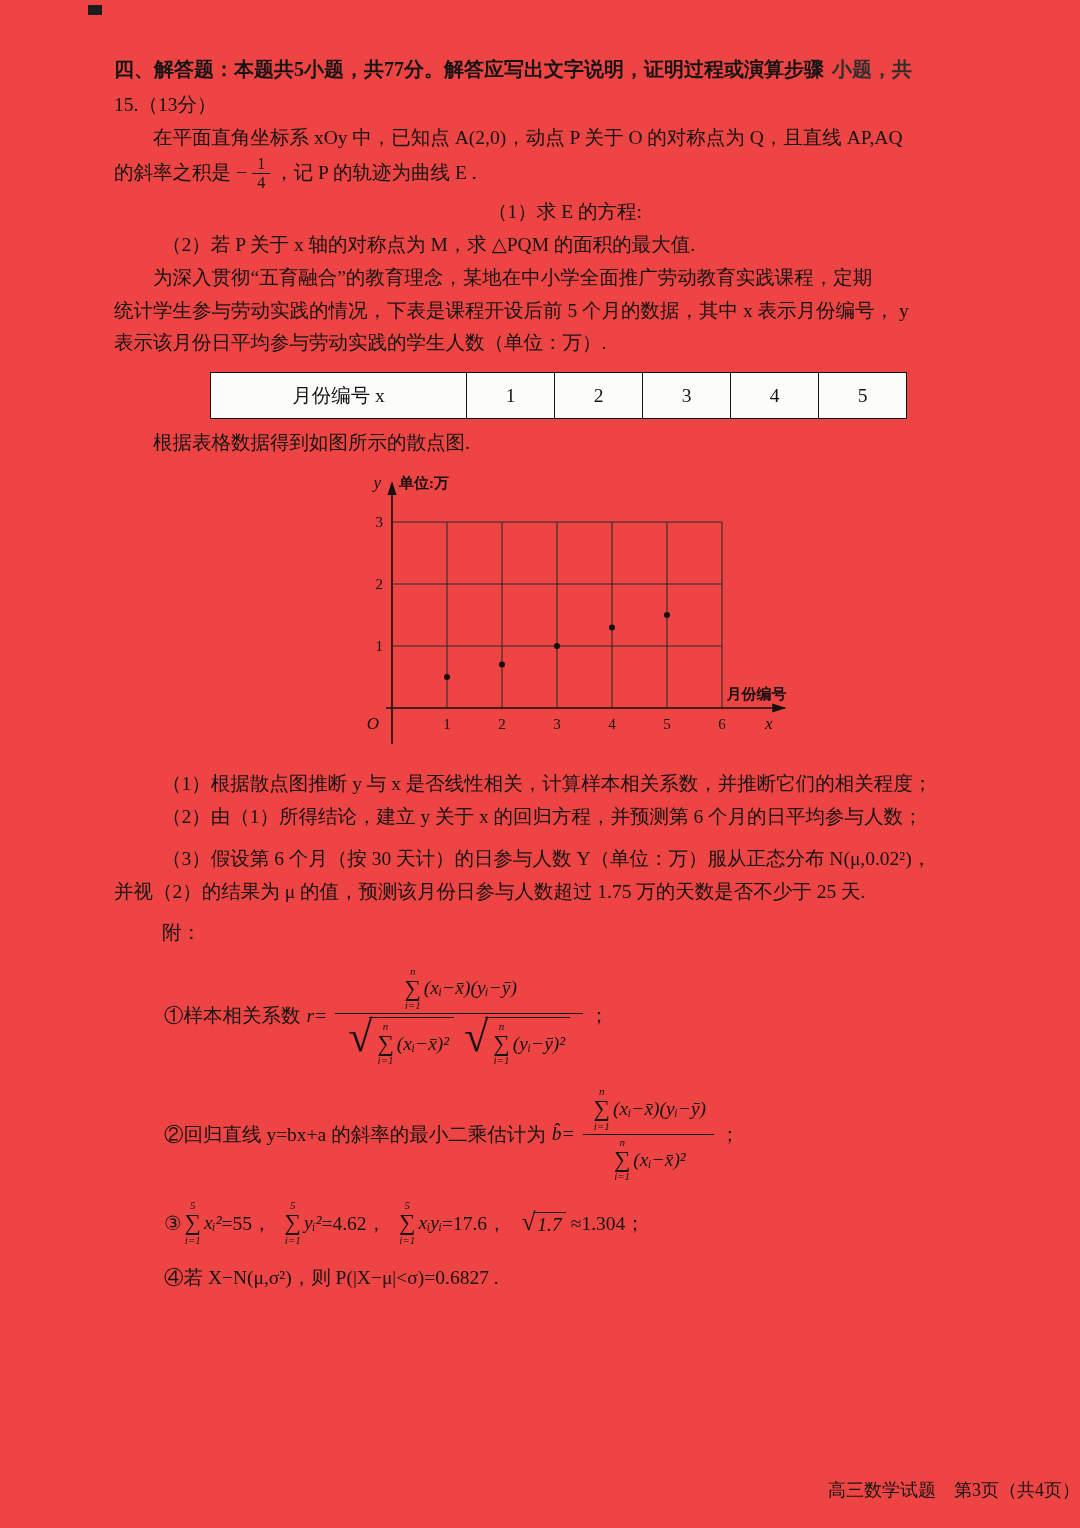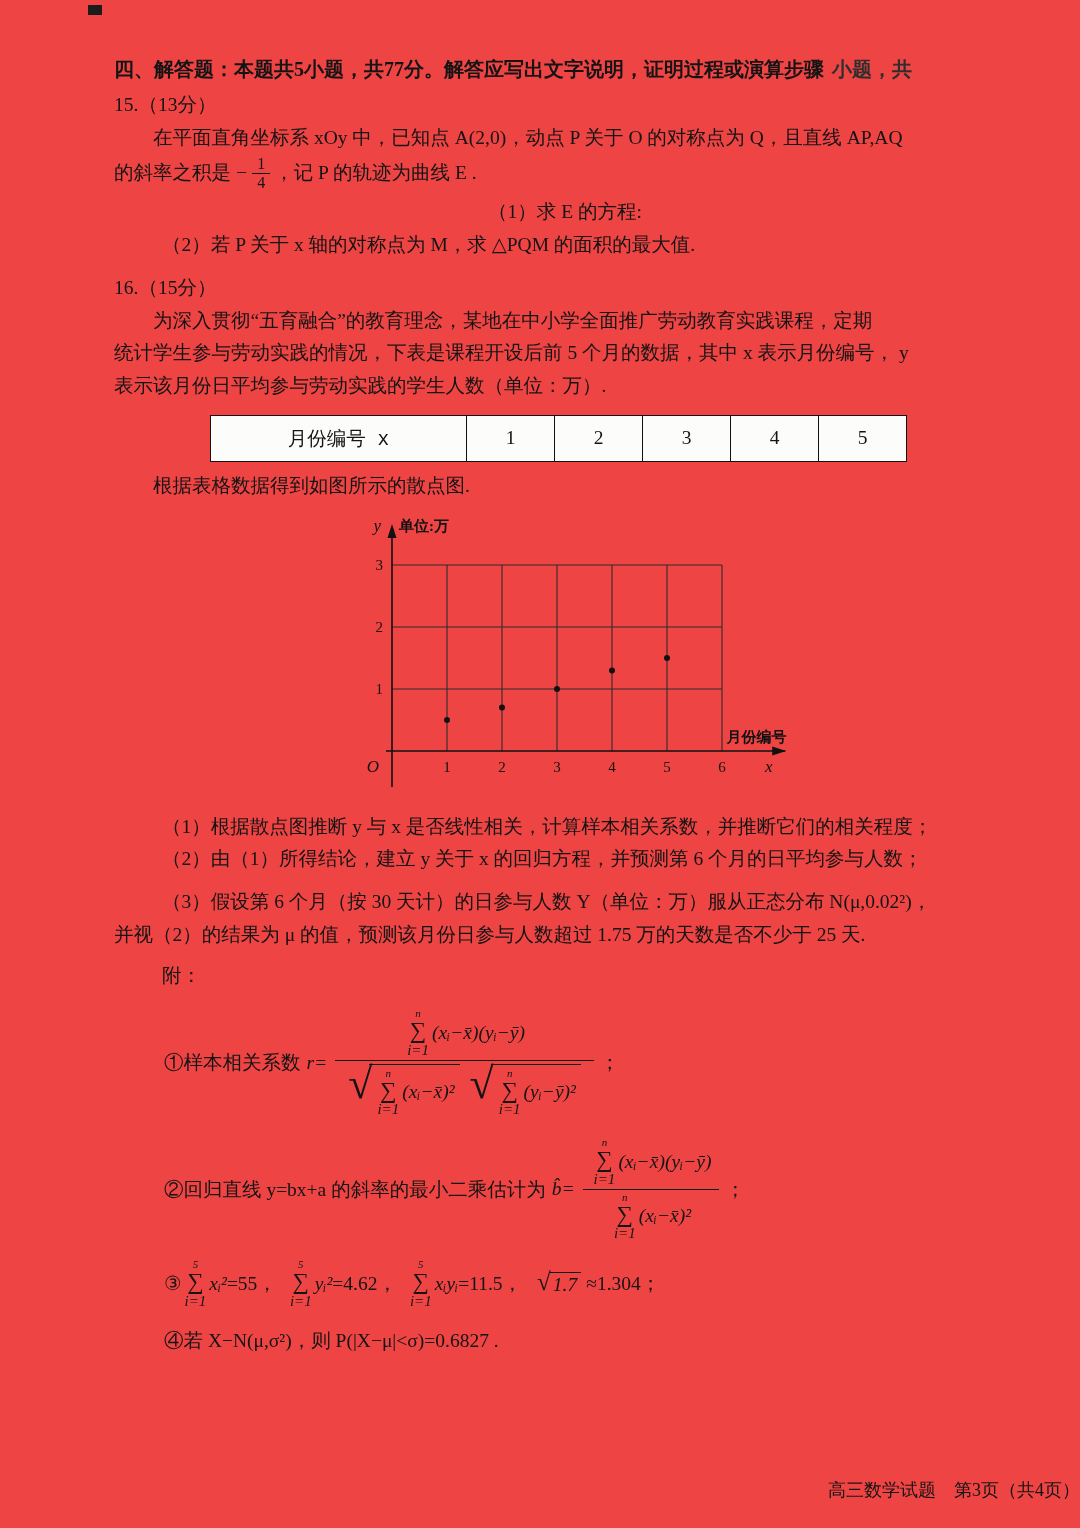--- a/index.html
+++ b/index.html
@@ -27,40 +27,40 @@
   .frac { display:inline-flex; flex-direction:column; align-items:center; vertical-align:middle; margin:0 6px; }
   .frac .numr, .frac .denr { display:flex; align-items:center; justify-content:center; padding:2px 8px; }
   .frac .fbar { align-self:stretch; height:0; border-top:1.8px solid #111; }
   .frac.sm { font-size:16px; margin:0 4px; }
   .frac.sm .numr, .frac.sm .denr { padding:0 5px; line-height:1.15; }
 
   
   .sum { display:inline-flex; flex-direction:column; align-items:center; line-height:1; margin:0 3px; }
   .sum .top { font-size:11px; font-style:italic; }
   .sum .sg { font-size:23px; line-height:1.02; font-style:normal; }
-  .sum .bot { font-size:15px; font-style:italic; }
+  .sum .bot { font-size:11px; font-style:italic; }
 
   
   .sqrt { display:inline-flex; align-items:flex-start; margin:0 5px; }
   .sqrt .rsign { font-size:44px; line-height:0.95; font-weight:400; margin-right:-3px; }
   .sqrt .rbody { border-top:1.8px solid #111; padding:3px 5px 0; display:flex; align-items:center; margin-top:1px; }
   .sqrt.smr .rsign { font-size:25px; line-height:0.9; margin-right:-2px; }
   .sqrt.smr .rbody { padding:1px 4px 0; border-top:1.5px solid #111;font-style:italic; }
 
   .eqline { display:flex; align-items:center; font-size:19.5px; padding-left:50px; }
   .eqline .gap { margin-right:10px; }
   .f1line { margin:14px 0 16px; }
   .f2line { margin:8px 0 14px; }
   .f3line { margin:16px 0 6px; }
   .f4line { margin:16px 0 8px; }
 
   
   table.dt { border-collapse:collapse; margin:12px 0 8px 96px; }
   table.dt td { border:1.7px solid #111; text-align:center; font-size:19.5px; height:46px; background:#fcfcfb; }
-  table.dt td.lbl { width:256px;font-family:Liberation Mono, monospace; }
+  table.dt td.lbl { width:256px; }
   table.dt td.val { width:88px; }
 
   
   .chartwrap { margin:8px 0 8px 226px; }
   svg text { font-family:"Liberation Serif","DejaVu Serif",serif; fill:#111; }
   svg .tick { font-size:15px; }
   svg .axletter { font-size:17px; font-style:italic; }
   svg .unit { font-size:15px; font-weight:bold; }
 
   .footer { position:absolute; left:0; bottom:26px; width:100%; text-align:right; font-size:18px; }
@@ -83,21 +83,20 @@
     <span class="frac sm">
       <span class="numr">1</span>
       <span class="fbar"></span>
       <span class="denr">4</span>
     </span>
     <span>，记 P 的轨迹为曲线 E .</span>
   </div>
   <div class="t qind mt4">（1）求 E 的方程:</div>
   <div class="t qind">（2）若 P 关于 x 轴的对称点为 M，求 △PQM 的面积的最大值.</div>
 
-  <div class="t num mt10">16.（15分）</div>
   <div class="t ind">为深入贯彻“五育融合”的教育理念，某地在中小学全面推广劳动教育实践课程，定期</div>
   <div class="t">统计学生参与劳动实践的情况，下表是课程开设后前 5 个月的数据，其中 x 表示月份编号， y</div>
   <div class="t">表示该月份日平均参与劳动实践的学生人数（单位：万）.</div>
 
   <table class="dt">
     <tbody>
       <tr>
         <td class="lbl">月份编号 x</td>
         <td class="val">1</td>
         <td class="val">2</td>
@@ -234,21 +233,21 @@
         <span class="bot">i=1</span>
       </span>
     <span class="mvar">yᵢ²</span>
     <span class="cn gap">=4.62，</span>
     <span class="sum">
         <span class="top">5</span>
         <span class="sg">∑</span>
         <span class="bot">i=1</span>
       </span>
     <span class="mvar">xᵢyᵢ</span>
-    <span class="cn gap">=11.5，</span>
+    <span class="cn gap">=17.6，</span>
     <span class="sqrt smr">
       <span class="rsign">√</span>
       <span class="rbody">1.7</span>
     </span>
     <span class="cn">≈1.304；</span>
   </div>
 
   <div class="t eqind f4line">④若 X−N(μ,σ²)，则 P(|X−μ|&lt;σ)=0.6827 .</div>
 
   <div class="footer">高三数学试题　第3页（共4页）</div>

